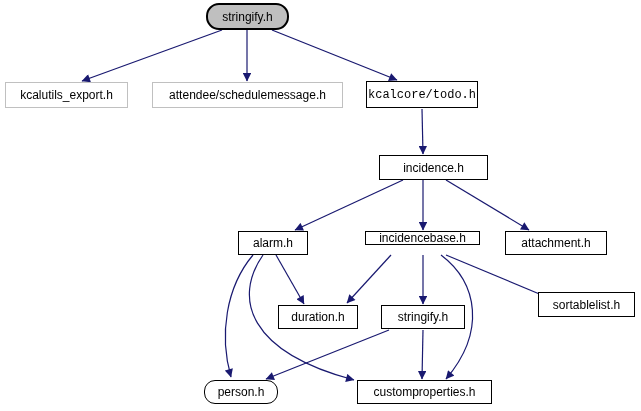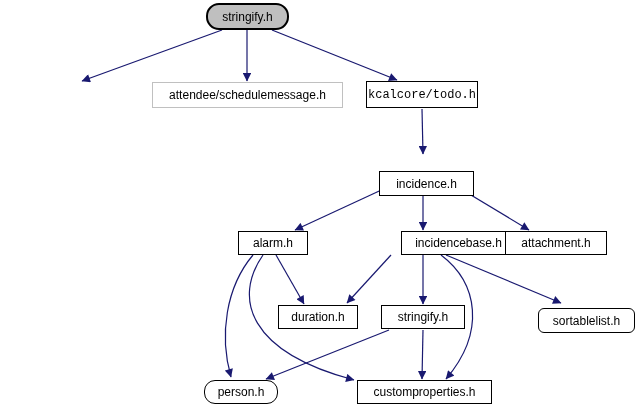--- a/index.html
+++ b/index.html
@@ -48,27 +48,27 @@
     border-radius: 13px;
   }
   .node.plain {
     border-color: var(--plain-border, #c0c0c0);
   }
   
   #n-stringify        { left:206px; top:3px;   width:83px;  height:27px; }
   #n-kcalutils-export { left:5px;   top:82px;  width:123px; height:26px; }
   #n-schedulemessage  { left:152px; top:82px;  width:191px; height:26px; }
   #n-todo             { left:366px; top:81px;  width:112px; height:27px;font-family:Liberation Mono, monospace; }
-  #n-incidence        { left:379px; top:155px; width:95px;  height:25px;margin-top:16px; }
+  #n-incidence        { left:379px; top:155px; width:109px;  height:25px; }
   #n-alarm            { left:238px; top:231px; width:70px;  height:24px; }
-  #n-incidencebase    { left:365px; top:231px; width:115px; height:24px;margin-left:36px; }
+  #n-incidencebase    { left:365px; top:231px; width:115px; height:14px; }
   #n-attachment       { left:505px; top:231px; width:102px; height:24px; }
   #n-duration         { left:278px; top:305px; width:80px;  height:24px;text-align:center; }
   #n-attendee         { left:381px; top:305px; width:84px;  height:24px; }
-  #n-sortablelist     { left:538px; top:308px; width:97px;  height:25px;border-radius:6px; }
+  #n-sortablelist     { left:538px; top:292px; width:97px;  height:25px; }
   #n-person           { left:204px; top:380px; width:74px;  height:24px;border-radius:11px; }
   #n-customproperties { left:357px; top:380px; width:135px; height:24px; }
 </style>
 </head>
 <body>
 
 <div id="graph-canvas">
 
   <svg id="edge-layer" viewBox="0 0 641 411" xmlns="http://www.w3.org/2000/svg">
     <defs>
@@ -89,20 +89,21 @@
     <path class="edge" d="M391,255 L347,303" marker-end="url(#arrowhead)"></path>
     <path class="edge" d="M423,255 L423,304" marker-end="url(#arrowhead)"></path>
     <path class="edge" d="M446,255 L561,303" marker-end="url(#arrowhead)"></path>
     <path class="edge" d="M441,255 C478,283 486,332 446,379" marker-end="url(#arrowhead)"></path>
     <path class="edge" d="M389,330 L266,379" marker-end="url(#arrowhead)"></path>
     <path class="edge" d="M423,330 L422,379" marker-end="url(#arrowhead)"></path>
   </svg>
 
   <div id="n-stringify" class="node root">stringify.h</div>
 
+  <div id="n-kcalutils-export" class="node plain">kcalutils_export.h</div>
 
   <div id="n-schedulemessage" class="node plain">attendee/schedulemessage.h</div>
 
   <div id="n-todo" class="node linked">kcalcore/todo.h</div>
 
   <div id="n-incidence" class="node linked">incidence.h</div>
 
   <div id="n-alarm" class="node linked">alarm.h</div>
 
   <div id="n-incidencebase" class="node linked">incidencebase.h</div>

